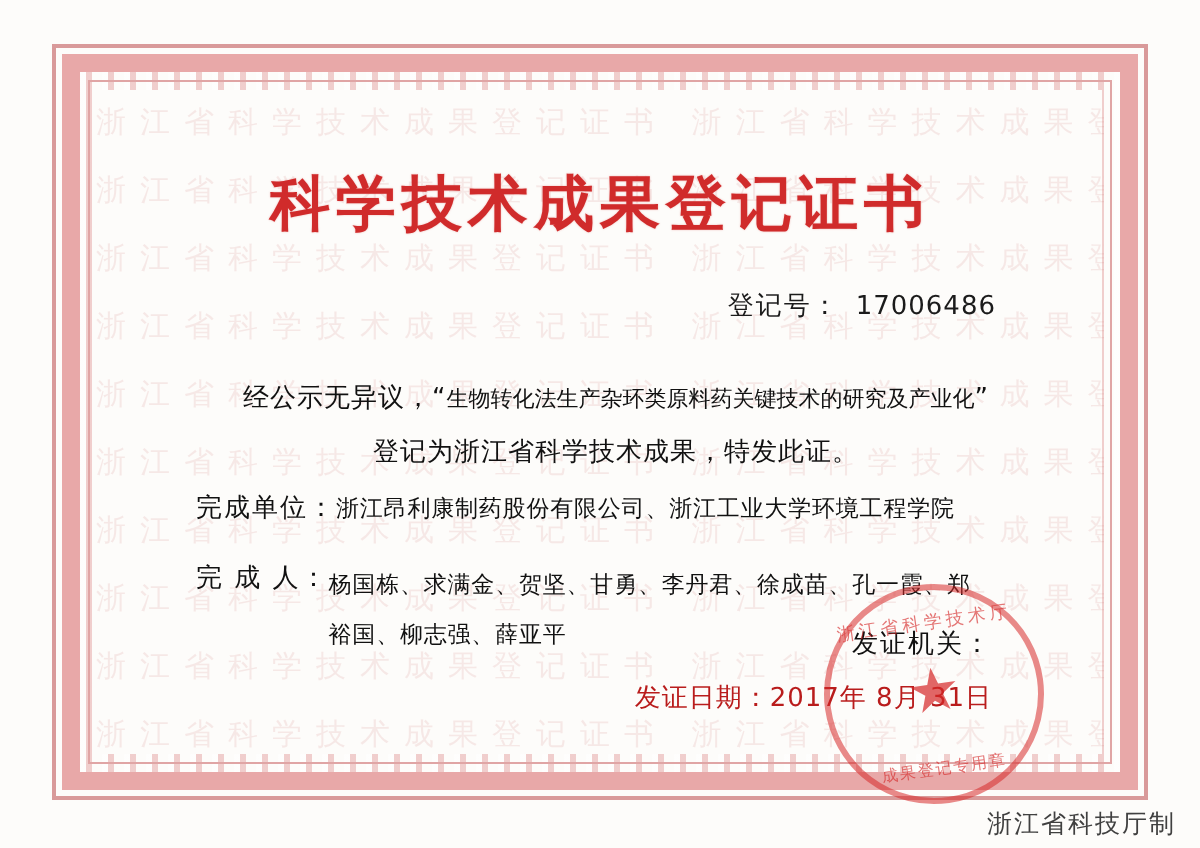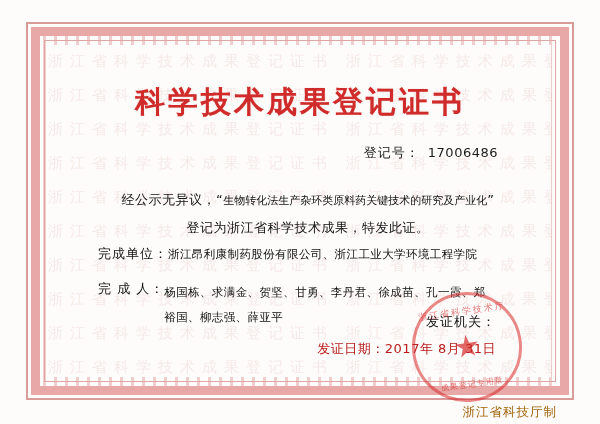--- a/index.html
+++ b/index.html
@@ -217,24 +217,24 @@
     text-align: center;
     font-size: 9px;
     letter-spacing: 2px;
     font-family: "DejaVu Sans", sans-serif;
   }
   .seal-text-top { top: 10px; }
   .seal-text-bottom { bottom: 9px; font-size: 8px; letter-spacing: 1px; }
 
   .footer {
     position: absolute;
-    right: 43px;
+    right: 12px;
     top: 404px;
     font-size: 12.5px;
-    color: #a16207;
+    color: #404040;
     letter-spacing: 1px;
     font-family: "DejaVu Sans", sans-serif;
   }
 </style>
 </head>
 <body>
 
 <div class="page">
 
   <div class="border-outer"></div>

